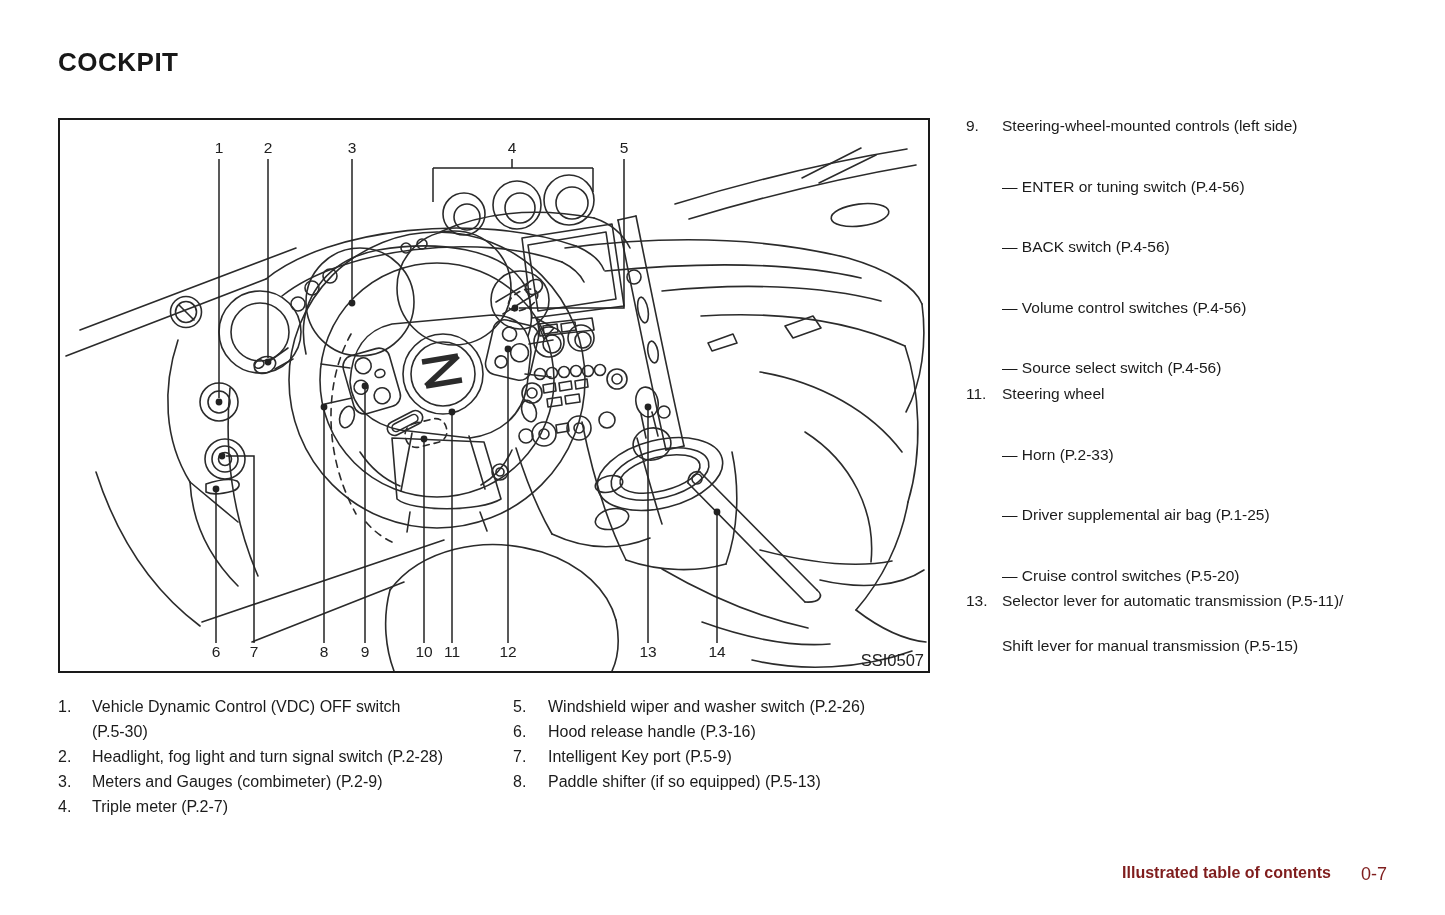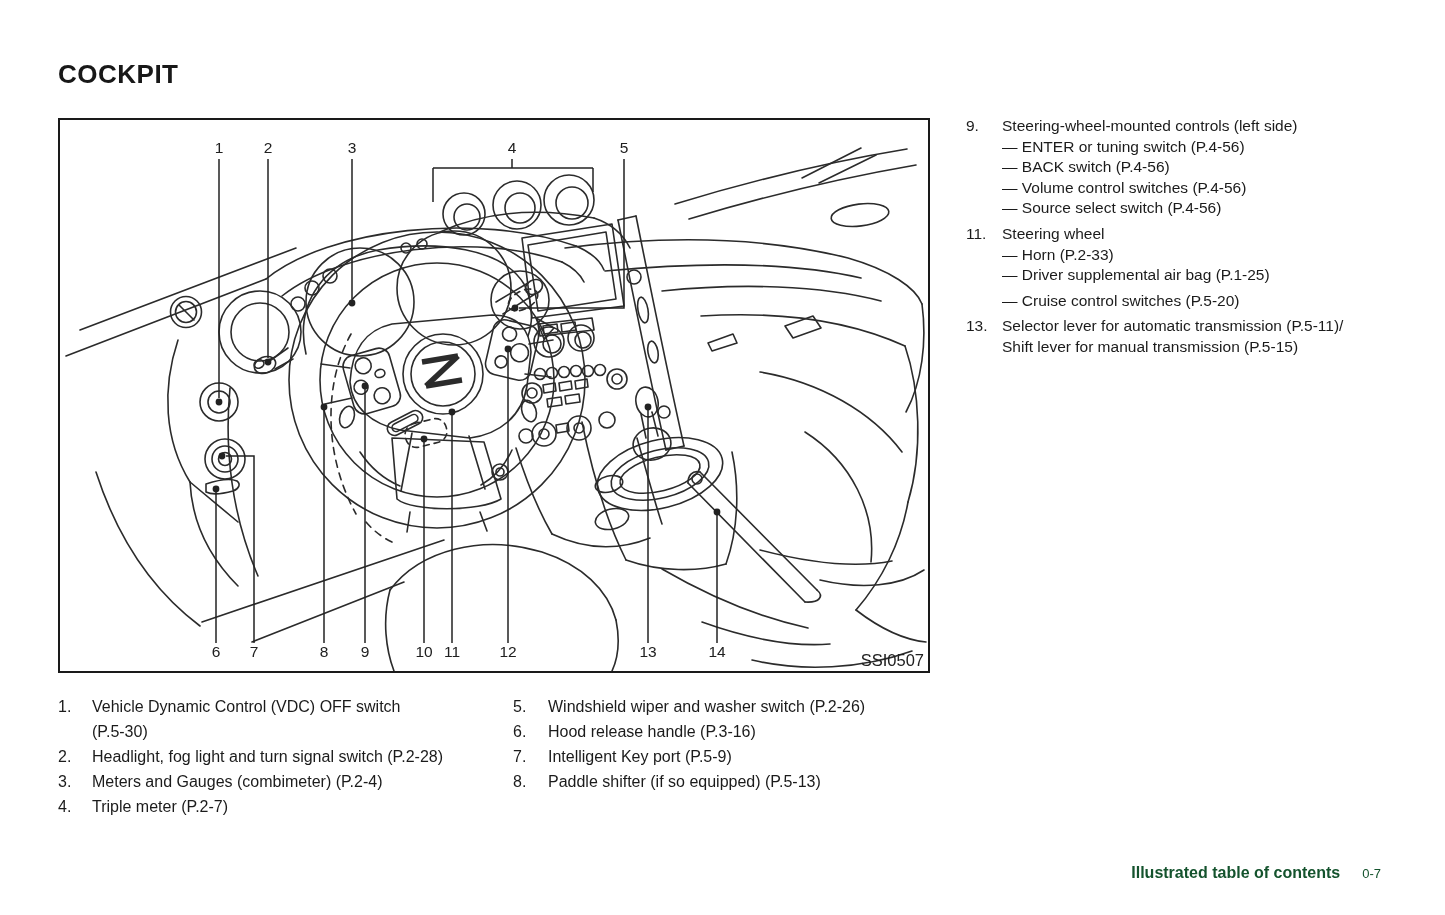--- a/index.html
+++ b/index.html
@@ -3,21 +3,21 @@
 <meta charset="utf-8">
 <style>
   html,body{margin:0;padding:0;background:#ffffff;}
   body{
     width:1445px;height:915px;position:relative;overflow:hidden;
     font-family:"Liberation Sans", sans-serif;color:#1c1c1c;
     -webkit-font-smoothing:antialiased;
   }
   .page-title{
     position:absolute;left:58px;top:47px;font-size:26px;font-weight:bold;
-    letter-spacing:.5px;color:#181818;margin-top:12px;
+    letter-spacing:.5px;color:#181818;
   }
   .figure-frame{
     position:absolute;left:58px;top:118px;width:868px;height:551px;
     border:2px solid #1a1a1a;background:#fff;
   }
   .figure-frame svg{position:absolute;left:0;top:0;}
   svg text{font-family:"Liberation Sans",sans-serif;fill:#202020;}
   .callout-num{font-size:15.5px;}
   .fig-code{font-size:16.5px;}
 
@@ -26,29 +26,29 @@
   .legend .num{flex:none;}
   .legend-left{left:58px;top:694px;width:445px;}
   .legend-left .num{width:34px;}
   .legend-left .cont{padding-left:34px;}
   .legend-middle{left:513px;top:694px;width:420px;}
   .legend-middle .num{width:35px;}
 
   .legend-right{left:966px;top:116px;width:440px;font-size:15.5px;line-height:20.6px;}
   .legend-right .num{width:36px;}
   .legend-right .group{margin-bottom:5px;}
-  .legend-right .sub{padding-left:36px;}
-  .legend-right .cont{padding-left:36px;}
+  .legend-right .sub{padding-left:36px;margin-top:40px;}
+  .legend-right .cont{padding-left:36px;margin-top:24px;}
 
   .footer{
-    position:absolute;right:64px;top:864px;display:flex;align-items:center;
-    color:#14532d;
+    position:absolute;right:58px;top:864px;display:flex;align-items:flex-start;
+    color:#7f1d1d;
   }
   .footer .footer-label{font-weight:bold;font-size:16px;}
-  .footer .footer-page{font-size:13px;margin-left:22px;}
+  .footer .footer-page{font-size:18px;margin-left:30px;}
 </style>
 </head>
 <body>
 
 <div class="page-title">COCKPIT</div>
 
 <div class="figure-frame">
 <svg width="868" height="551" viewBox="0 0 868 551">
   <g fill="none" stroke="#2b2b2b" stroke-width="1.6" stroke-linecap="round" stroke-linejoin="round">
 
@@ -347,21 +347,21 @@
       <span class="txt">Vehicle Dynamic Control (VDC) OFF switch</span>
     </div>
     <div class="cont">(P.5-30)</div>
   </div>
   <div class="row">
     <span class="num">2.</span>
     <span class="txt">Headlight, fog light and turn signal switch (P.2-28)</span>
   </div>
   <div class="row">
     <span class="num">3.</span>
-    <span class="txt">Meters and Gauges (combimeter) (P.2-4)</span>
+    <span class="txt">Meters and Gauges (combimeter) (P.2-9)</span>
   </div>
   <div class="row">
     <span class="num">4.</span>
     <span class="txt">Triple meter (P.2-7)</span>
   </div>
 </div>
 
 <div class="legend legend-middle">
   <div class="row">
     <span class="num">5.</span>

